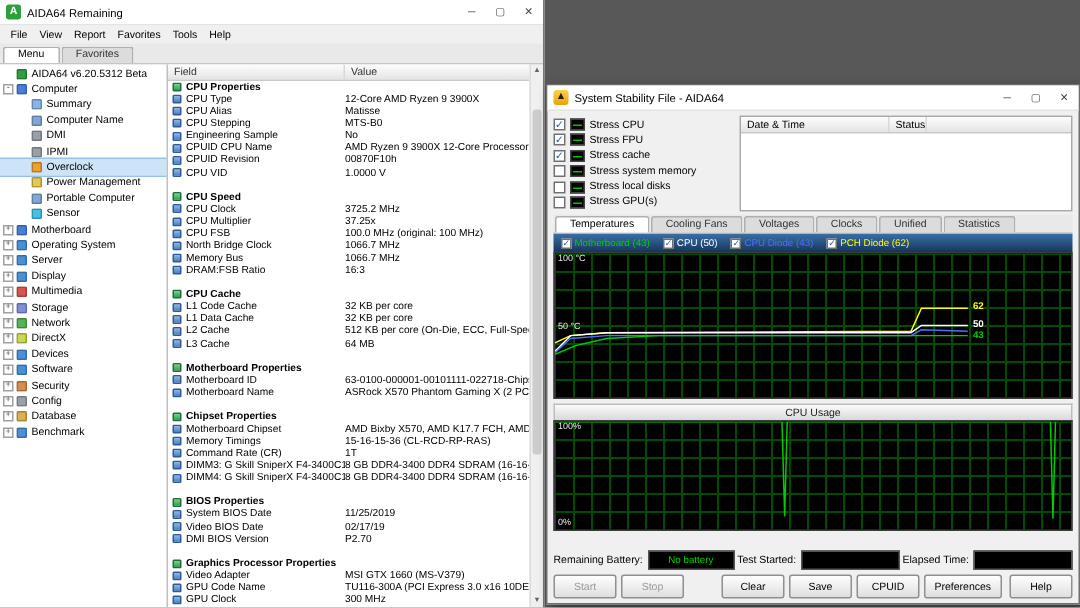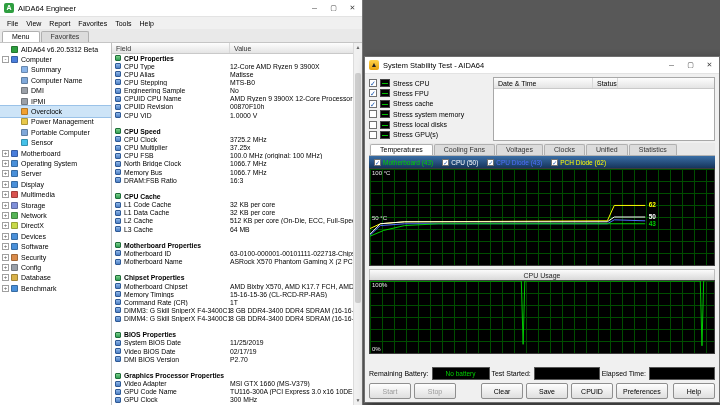--- a/index.html
+++ b/index.html
@@ -83,21 +83,21 @@
 .btn.disabled{color:#9a9a9a;}
 </style>
 </head>
 <body>
 
 <div id="desktop">
 
   <div class="window" id="aida-window">
     <div class="titlebar">
       <div class="tb-icon aida">A</div>
-      <div class="tb-title">AIDA64 Engineer</div>
+      <div class="tb-title">AIDA64 Remaining</div>
       <div class="tb-btns">
         <div class="tb-btn">─</div>
         <div class="tb-btn">▢</div>
         <div class="tb-btn">✕</div>
       </div>
     </div>
     <div class="menubar" id="aida-menubar">
         <div class="menu-item">File</div>
         <div class="menu-item">View</div>
         <div class="menu-item">Report</div>
@@ -510,21 +510,21 @@
         <div class="varrow">▲</div>
         <div class="vthumb"></div>
         <div class="varrow bottom">▼</div>
       </div>
     </div>
   </div>
 
   <div class="window" id="sst-window">
     <div class="titlebar">
       <div class="tb-icon sst">▲</div>
-      <div class="tb-title">System Stability Test - AIDA64</div>
+      <div class="tb-title">System Stability File - AIDA64</div>
       <div class="tb-btns">
         <div class="tb-btn">─</div>
         <div class="tb-btn">▢</div>
         <div class="tb-btn">✕</div>
       </div>
     </div>
     <div class="sst-body">
       <div class="sst-top">
         <div class="stress-list" id="stress-list">
             <div class="stress-row">

